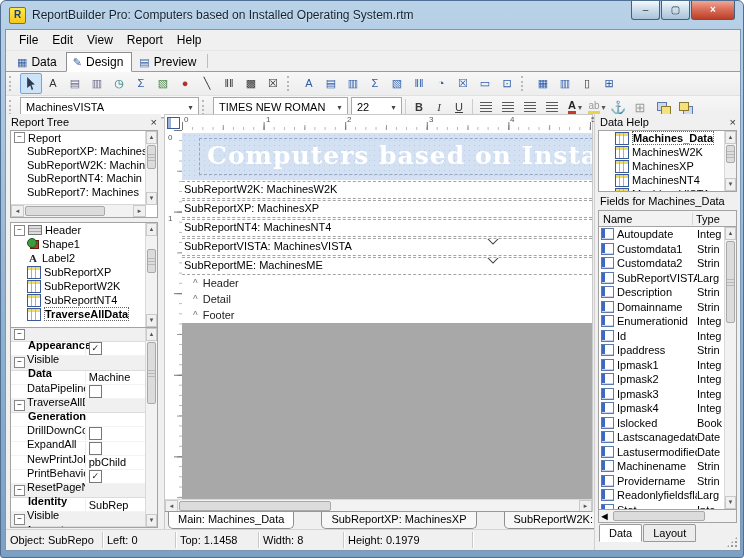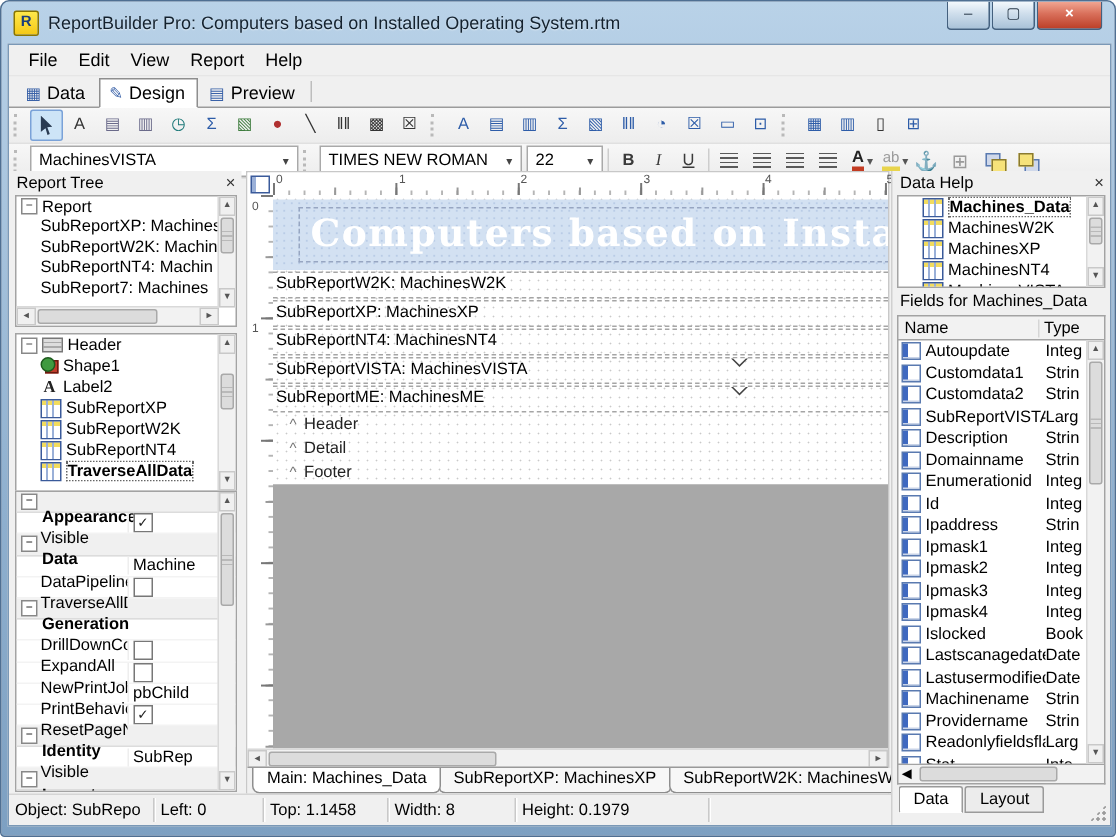--- a/index.html
+++ b/index.html
@@ -99,21 +99,21 @@
   .page{position:absolute;left:17px;top:15px;right:0;bottom:30px;background:#a8a8a8;display:flex;flex-direction:column;overflow:hidden;}
   .pagewhite{background:#fff;background-image:radial-gradient(circle,#c9c9c9 .6px,transparent .7px);background-size:6px 6px;}
   .blueband{margin-top:3px;height:47px;background:#d3e1f2;background-image:radial-gradient(circle,#b9cce6 .7px,transparent .8px);background-size:5px 5px;position:relative;}
   .title-label{position:absolute;left:17px;top:5px;right:-6px;bottom:5px;border:1px dashed #97a6c2;color:#fff;font-family:"DejaVu Serif",serif;font-weight:bold;font-size:25px;line-height:34px;padding-left:7px;white-space:nowrap;overflow:hidden;letter-spacing:1px;}
   .band{height:15px;border-top:1px dashed #a5a5a5;border-bottom:1px dashed #a5a5a5;margin-top:1px;position:relative;padding:1px 0 0 2px;white-space:nowrap;overflow:hidden;font-size:11px;}
   .band .handle{position:absolute;left:307px;top:-4px;width:6px;height:6px;background:#fff;border:1px solid #444;transform:rotate(45deg);}
   .marker{height:16px;display:flex;align-items:center;padding-left:11px;color:#222;}
   .marker .caret{color:#777;margin-right:5px;font-size:10px;}
   .graypad{flex:1;background:#a8a8a8;}
   .canvas .hsb{bottom:17px;} .canvas .hsb .th{width:150px;}
-  .dtabs{position:absolute;left:0;right:0;bottom:0;height:17px;background:#f0f0f0;border-top:1px solid #999;display:flex;align-items:stretch;padding-left:3px;}
+  .dtabs{position:absolute;left:0;right:0;bottom:0;height:17px;background:#f0f0f0;border-top:1px solid #999;display:flex;align-items:stretch;padding-left:3px;gap:29px;}
   .dtab{padding:1px 9px 0 9px;border:1px solid #8e8e8e;border-top:none;background:#f7f7f7;border-radius:0 0 5px 5px;margin-right:-2px;white-space:nowrap;font-size:11px;}
   .dtab.active{background:#fff;z-index:2;}
   .dspin{margin-left:auto;display:flex;align-items:center;padding-right:2px;}
   .dspin .sb{width:14px;height:13px;border:1px solid #9a9a9a;background:#ececec;font-size:7px;color:#444;text-align:center;line-height:12px;margin-left:1px;}
   
   .rightpanel{position:absolute;left:588px;right:0;top:0;bottom:0;background:#f0f0f0;border-left:1px solid #d0d0d0;}
   .dtree{height:60px;margin:0 3px;}
   .dtree .trow{height:14px;}
   .fields-label{height:15px;padding:3px 5px 0 5px;}
   .fcols{height:15px;margin:0 3px;background:#f2f2f2;border:1px solid #a3a3a3;border-bottom:none;display:flex;align-items:center;}

